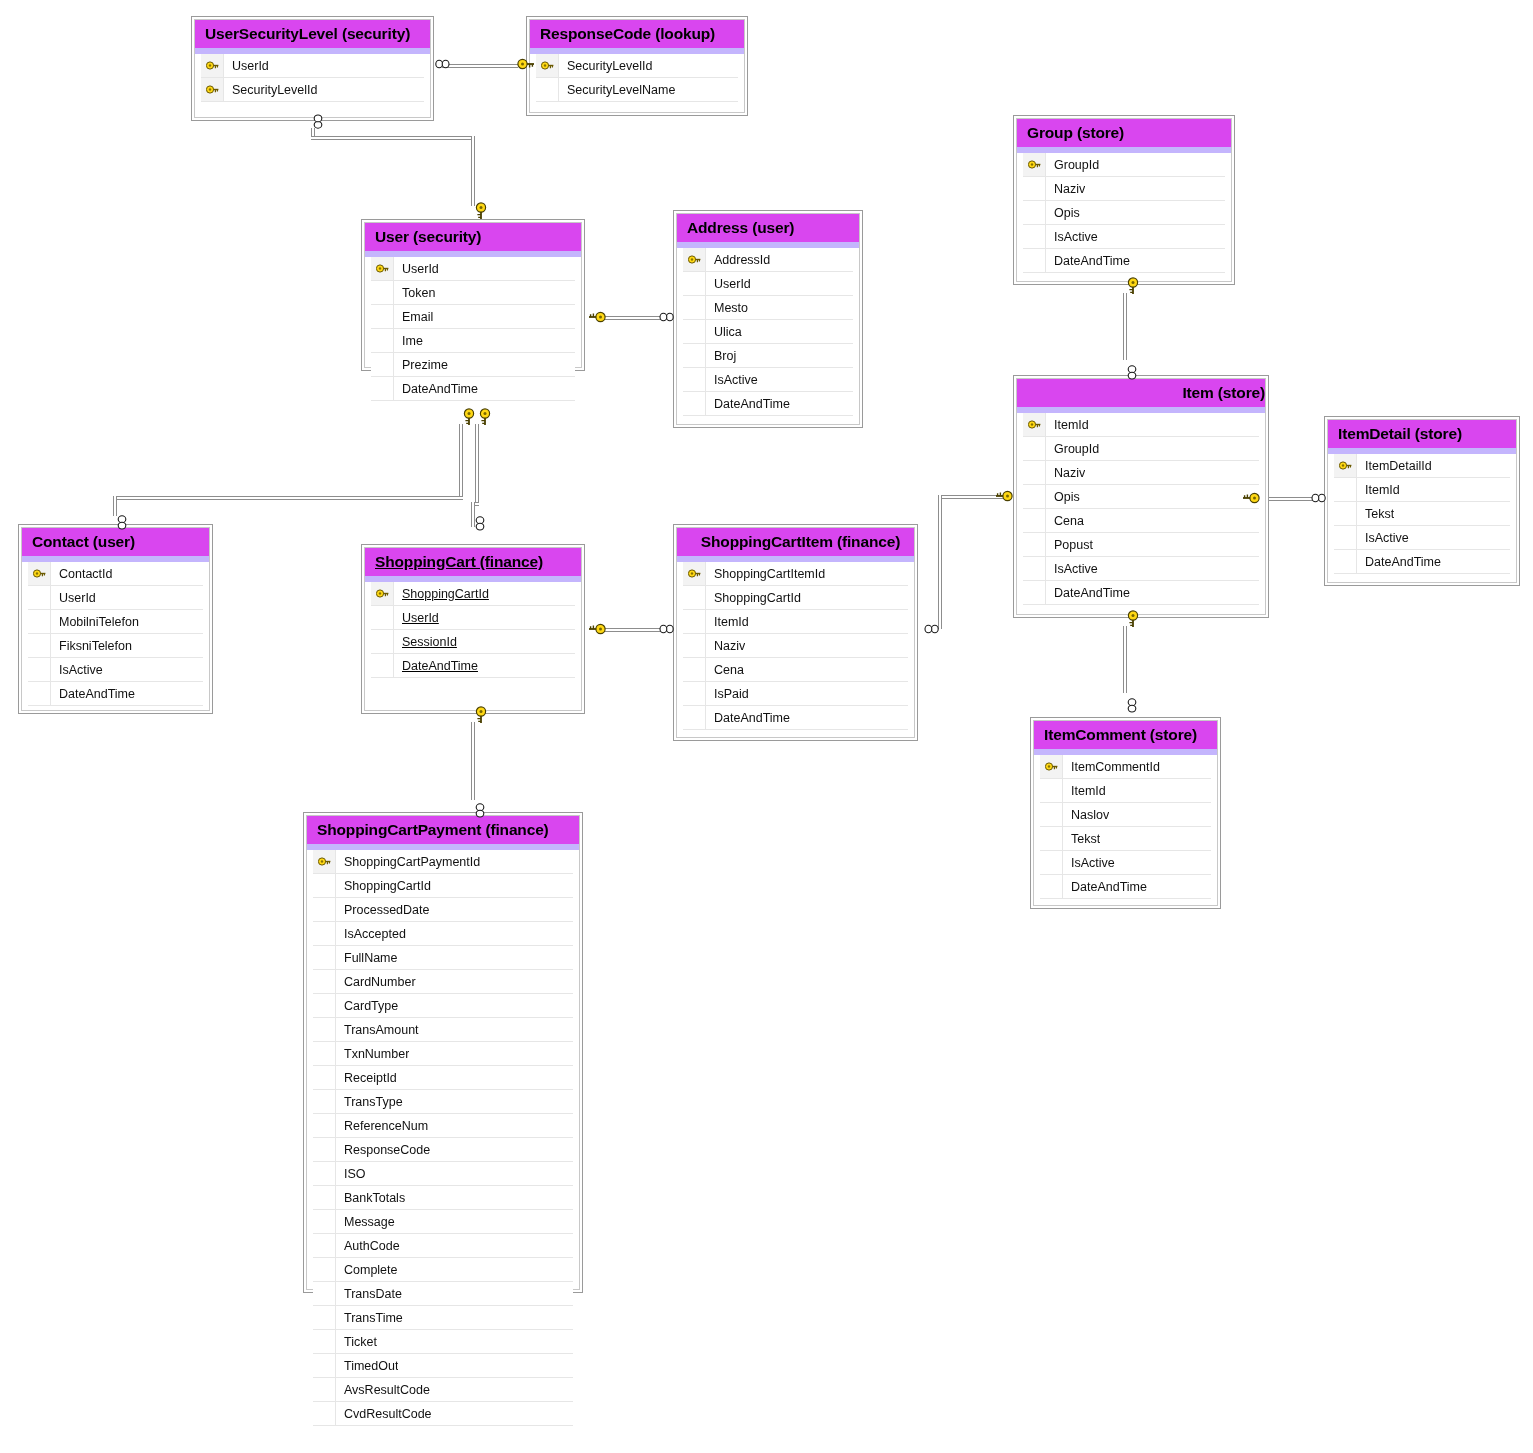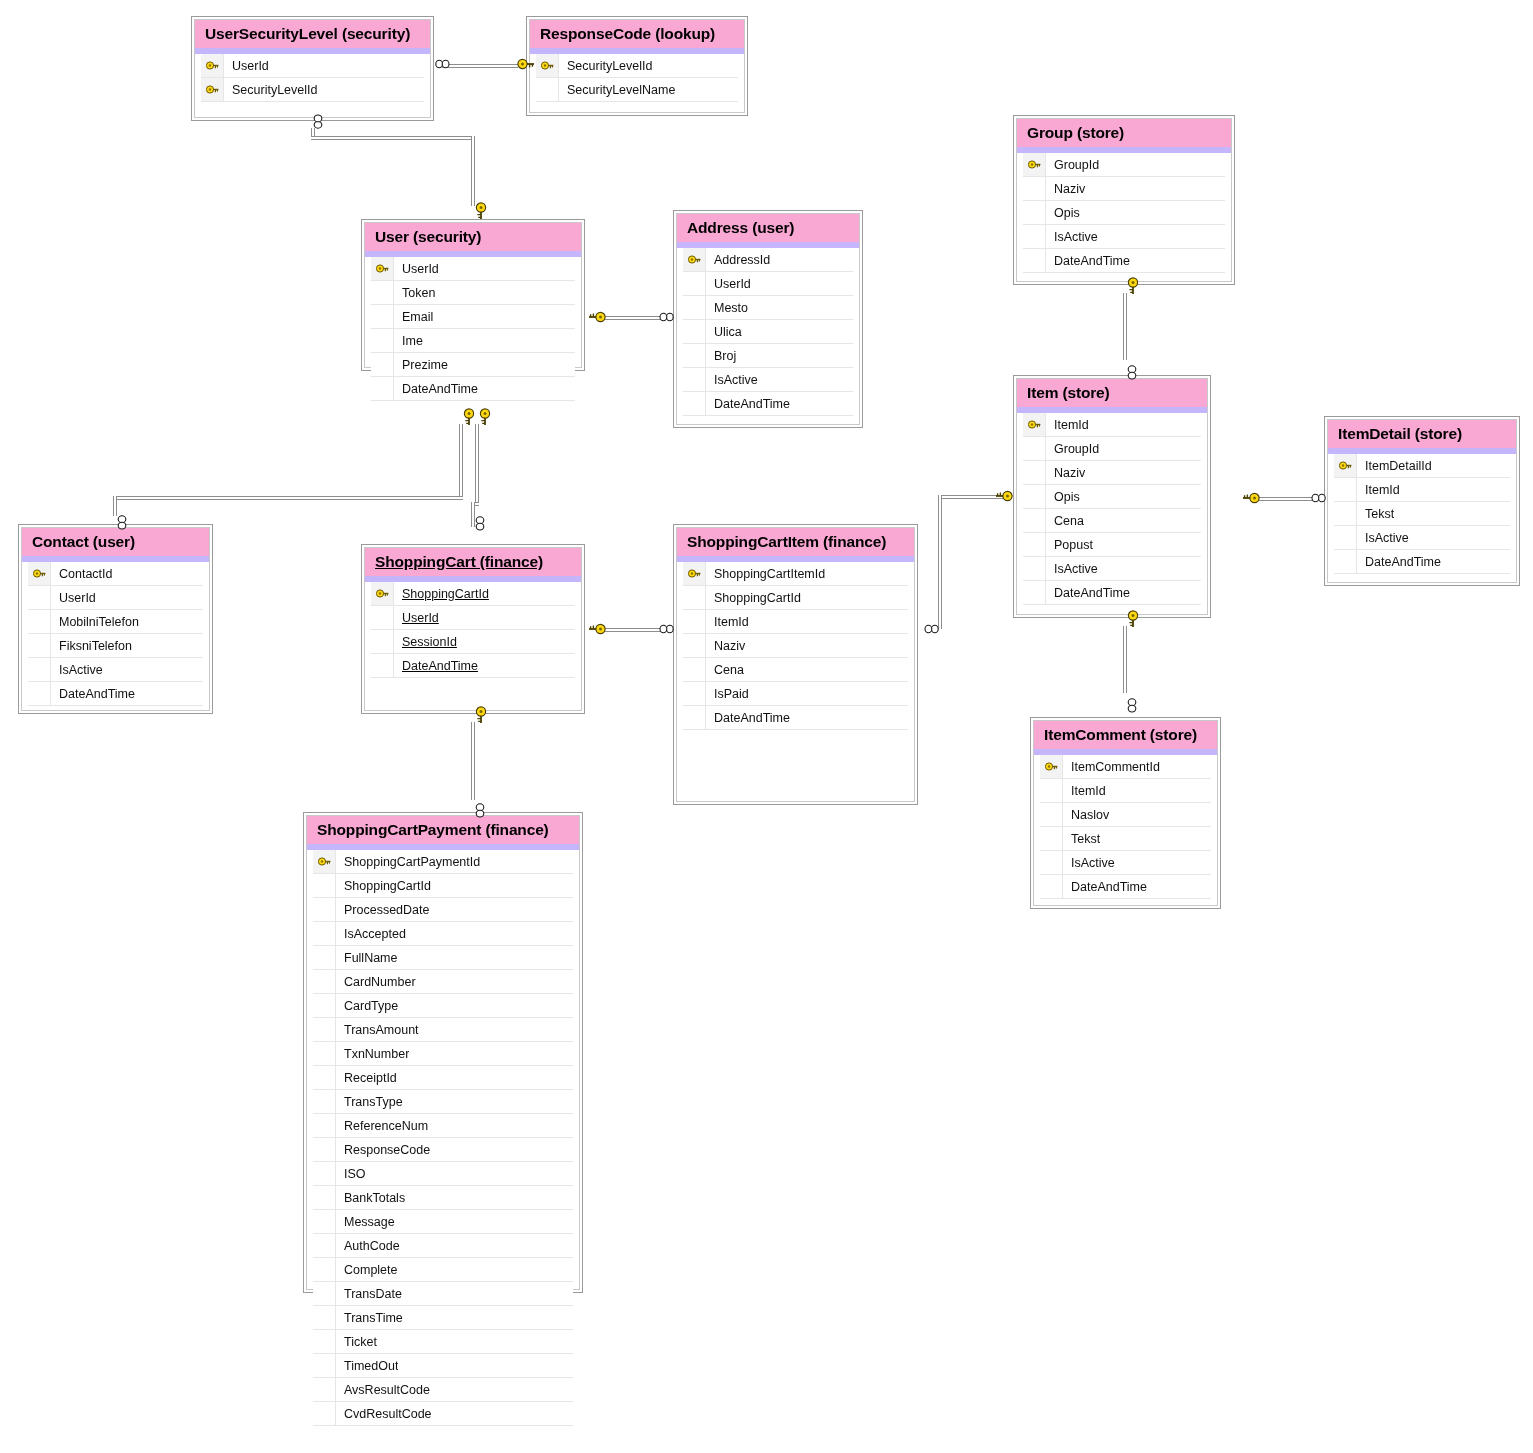--- a/index.html
+++ b/index.html
@@ -34,21 +34,21 @@
     margin: 2px;
     height: calc(100% - 4px);
     background: #ffffff;
     display: flex;
     flex-direction: column;
   }
   .entity-title {
     font-size: 15.5px;
     font-weight: bold;
     color: #000000;
-    background: #f9a8d4;
+    background: #d946ef;
     padding: 4px 0 4px 10px;
     line-height: 20px;
     letter-spacing: -0.15px;
     white-space: nowrap;
   }
   .fields {
     flex: 1 1 auto;
     display: flex;
     flex-direction: column;
     border-top: 6px solid #c4b5fd;
@@ -478,21 +478,21 @@
               <div class="field-name">IsActive</div>
             </div>
             <div class="field">
               <div class="field-gutter"></div>
               <div class="field-name">DateAndTime</div>
             </div>
             <div class="filler"></div>
           </div>
         </div>
       </div>
-      <div class="entity" style="left: 1013px; top: 375px; width: 198px; height: 243px;">
+      <div class="entity" style="left: 1013px; top: 375px; width: 256px; height: 243px; text-align: right;">
         <div class="entity-inner">
           <div class="entity-title">Item (store)</div>
           <div class="fields">
             <div class="field pk">
               <div class="field-gutter">
                 <span class="key-glyph">
                   <svg width="13" height="11" viewBox="0 0 13 11" xmlns="http://www.w3.org/2000/svg">
                     <circle cx="4" cy="5.5" r="3.6" fill="#FFD814" stroke="#6b5a00" stroke-width="1"></circle>
                     <circle cx="4" cy="5.5" r="1.2" fill="#8a7400"></circle>
                     <path d="M7.2 5.5 H12.4" stroke="#6b5a00" stroke-width="1.4" fill="none"></path>
@@ -679,21 +679,21 @@
               <div class="field-name">SessionId</div>
             </div>
             <div class="field">
               <div class="field-gutter"></div>
               <div class="field-name">DateAndTime</div>
             </div>
             <div class="filler"></div>
           </div>
         </div>
       </div>
-      <div class="entity" style="left: 673px; top: 524px; width: 245px; height: 281px;">
+      <div class="entity" style="left: 673px; top: 524px; width: 245px; height: 217px; text-align: center;">
         <div class="entity-inner">
           <div class="entity-title">ShoppingCartItem (finance)</div>
           <div class="fields">
             <div class="field pk">
               <div class="field-gutter">
                 <span class="key-glyph">
                   <svg width="13" height="11" viewBox="0 0 13 11" xmlns="http://www.w3.org/2000/svg">
                     <circle cx="4" cy="5.5" r="3.6" fill="#FFD814" stroke="#6b5a00" stroke-width="1"></circle>
                     <circle cx="4" cy="5.5" r="1.2" fill="#8a7400"></circle>
                     <path d="M7.2 5.5 H12.4" stroke="#6b5a00" stroke-width="1.4" fill="none"></path>

